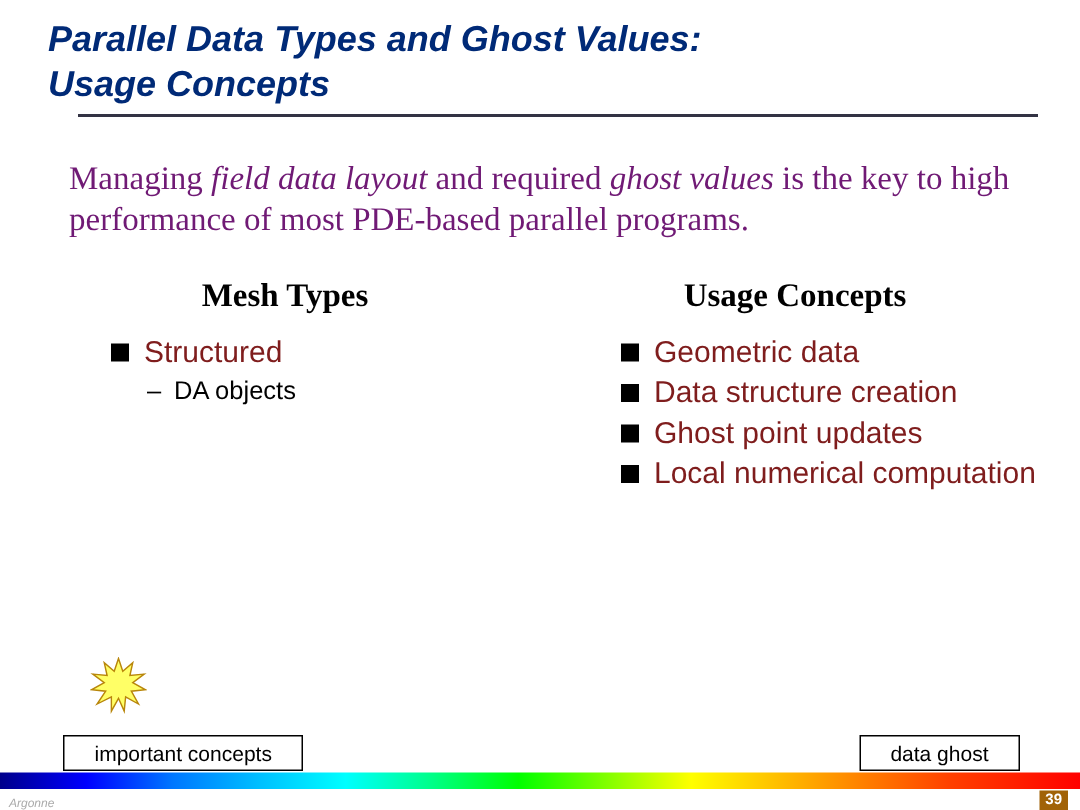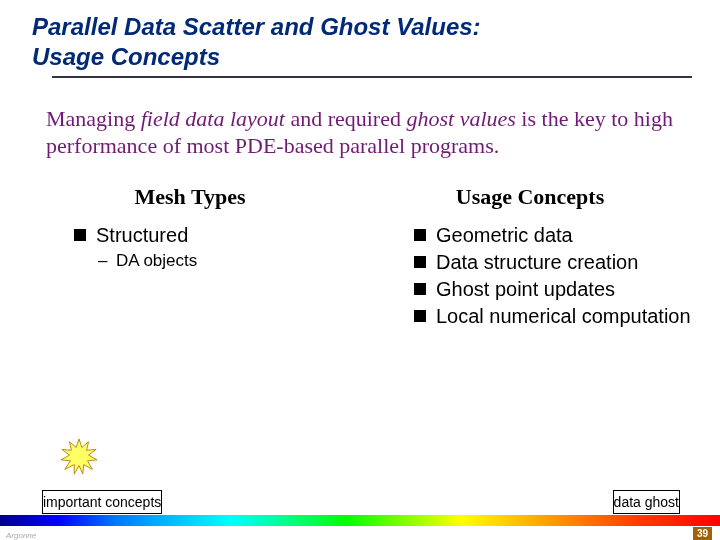--- a/index.html
+++ b/index.html
@@ -45,21 +45,21 @@
   .col-heading {
     font-family: "Times New Roman", Times, serif;
     font-size: 22px;
     font-weight: bold;
     text-align: center;
     margin-bottom: 14px;
   }
   .bullets { padding-left: 54px; }
   .b1 {
     font-size: 20px;
-    color: #000000;
+    color: #7f1d1d;
     margin-bottom: 4px;
     position: relative;
     padding-left: 22px;
   }
   .b1::before {
     content: "";
     position: absolute;
     left: 0;
     top: 5px;
     width: 12px;
@@ -86,21 +86,21 @@
     width: 38px;
     height: 38px;
   }
   .starburst svg { width: 100%; height: 100%; }
   .callout {
     position: absolute;
     bottom: 26px;
     background: #fff;
     border: 1px solid #000;
     font-size: 14px;
-    padding: 3px 0;
+    padding: 3px 20px;
     color: #000;
   }
   .callout.left { left: 42px; }
   .callout.right { right: 40px; }
   .rainbow {
     position: absolute;
     left: 0;
     bottom: 14px;
     width: 100%;
     height: 11px;
@@ -125,21 +125,21 @@
     bottom: 0;
     font-size: 8px;
     color: #aaa;
     font-style: italic;
   }
 </style>
 </head>
 <body>
 
 <div class="title-block">
-  <div class="title">Parallel Data Scatter and Ghost Values:</div>
+  <div class="title">Parallel Data Types and Ghost Values:</div>
   <div class="title">Usage Concepts</div>
   <div class="title-rule"></div>
 </div>
 
 <div class="intro">
   <span>Managing </span><span class="ital">field data layout</span><span> and required </span><span class="ital">ghost values</span><span> is the key to high performance of most PDE-based parallel programs.</span>
 </div>
 
 <div class="columns">
   <div class="col">

